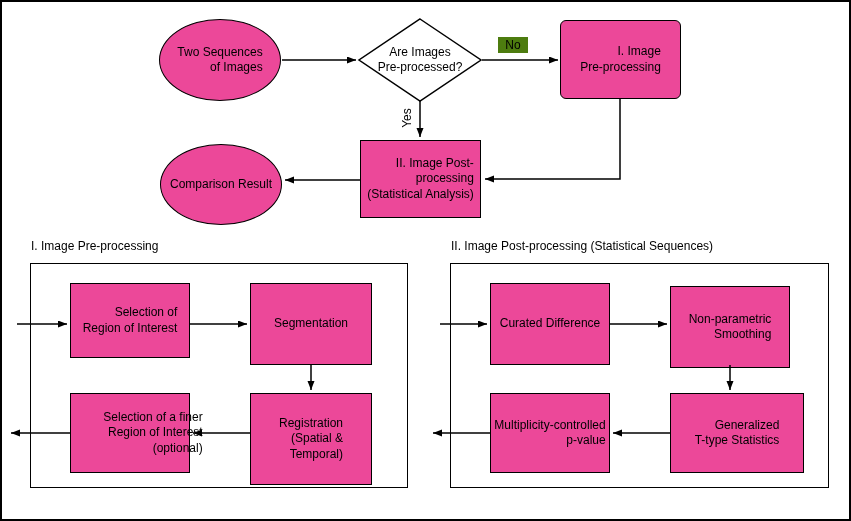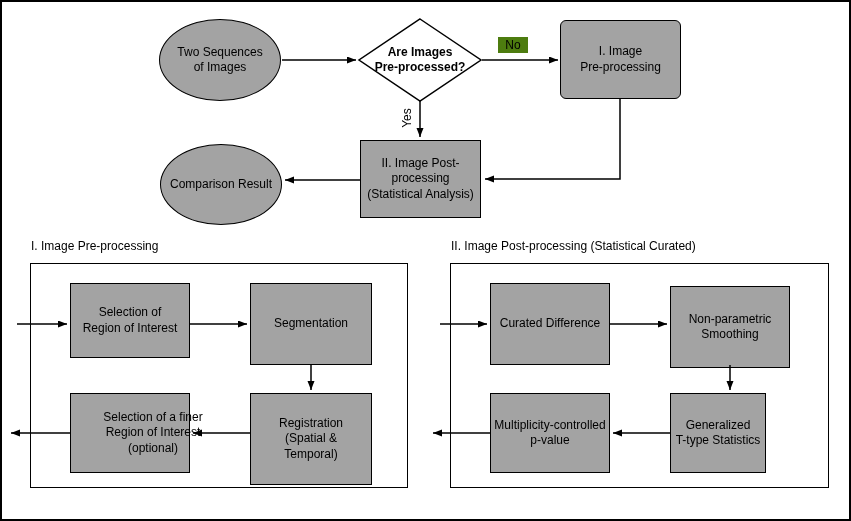--- a/index.html
+++ b/index.html
@@ -1,20 +1,20 @@
 <!DOCTYPE html>
 <html><head>
 <meta charset="utf-8">
 <style>
   html,body{margin:0;padding:0;background:#fff;}
   .canvas{position:relative;width:851px;height:521px;background:#ffffff;overflow:hidden;
           font-family:"Liberation Sans","DejaVu Sans",sans-serif;color:#000;}
   .frame{position:absolute;inset:0;border:2px solid #000;pointer-events:none;z-index:10;box-sizing:border-box;}
   .node{position:absolute;z-index:2;display:flex;align-items:center;justify-content:center;
-        background:#a3a3a3;border:1.5px solid #000;box-sizing:border-box;text-align:center;}
+        background:#ec4899;border:1.5px solid #000;box-sizing:border-box;text-align:right;}
   .label{font-size:12px;line-height:1.26;white-space:pre;color:#000;}
   .ellipse{border-radius:50%;}
   .diamond{position:absolute;z-index:2;}
   .diamond svg{display:block;}
   .diamond .label{position:absolute;inset:0;display:flex;align-items:center;justify-content:center;text-align:center;}
   .group{position:absolute;z-index:1;border:1.5px solid #000;background:#fff;box-sizing:border-box;}
   .group-title{position:absolute;z-index:2;font-size:12px;white-space:nowrap;color:#000;}
   .edge-label{position:absolute;z-index:3;font-size:12px;color:#000;
               display:flex;align-items:center;justify-content:center;background:#4d7c0f;}
   .edge-label.rotated{transform:rotate(-90deg);background:transparent;}
@@ -24,21 +24,21 @@
 <body>
 
 <div class="canvas">
   <div class="frame"></div>
 
   <div class="node ellipse" style="left:159px;top:19px;width:122px;height:82px;">
     <span class="label">Two Sequences
 of Images</span>
   </div>
 
-  <div class="diamond" style="left:357px;top:17px;width:126px;height:86px;font-weight:bold;">
+  <div class="diamond" style="left:357px;top:17px;width:126px;height:86px;">
     <svg width="126" height="86" viewBox="0 0 126 86">
       <polygon points="63,2 124,43 63,84 2,43" fill="#ffffff" stroke="#000000" stroke-width="1.5"></polygon>
     </svg>
     <span class="label">Are Images
 Pre-processed?</span>
   </div>
 
   <div class="node" style="left:560px;top:20px;width:121px;height:79px;border-radius:6px;">
     <span class="label">I. Image
 Pre-processing</span>
@@ -71,31 +71,31 @@
     <span class="label">Registration
 (Spatial &amp;
 Temporal)</span>
   </div>
   <div class="node" style="left:70px;top:393px;width:120px;height:80px;padding-left:46px;">
     <span class="label">Selection of a finer
 Region of Interest
 (optional)</span>
   </div>
 
-  <div class="group-title" style="left:451px;top:239px;">II. Image Post-processing (Statistical Curated)</div>
+  <div class="group-title" style="left:451px;top:239px;">II. Image Post-processing (Statistical Sequences)</div>
   <div class="group" style="left:450px;top:263px;width:379px;height:225px;"></div>
 
   <div class="node" style="left:490px;top:283px;width:120px;height:82px;">
     <span class="label">Curated Difference</span>
   </div>
   <div class="node" style="left:670px;top:286px;width:120px;height:82px;">
     <span class="label">Non-parametric
 Smoothing</span>
   </div>
-  <div class="node" style="left:670px;top:393px;width:96px;height:80px;">
+  <div class="node" style="left:670px;top:393px;width:134px;height:80px;">
     <span class="label">Generalized
 T-type Statistics</span>
   </div>
   <div class="node" style="left:490px;top:393px;width:120px;height:80px;">
     <span class="label">Multiplicity-controlled
 p-value</span>
   </div>
 
   <svg id="edges" width="851" height="521" viewBox="0 0 851 521">
     <defs>

